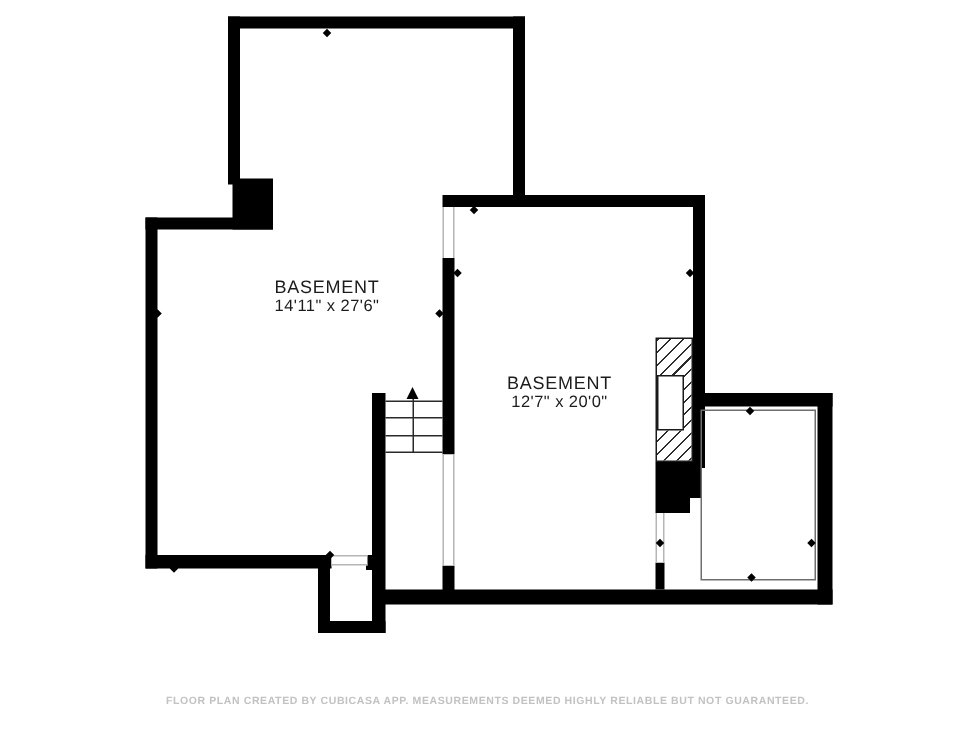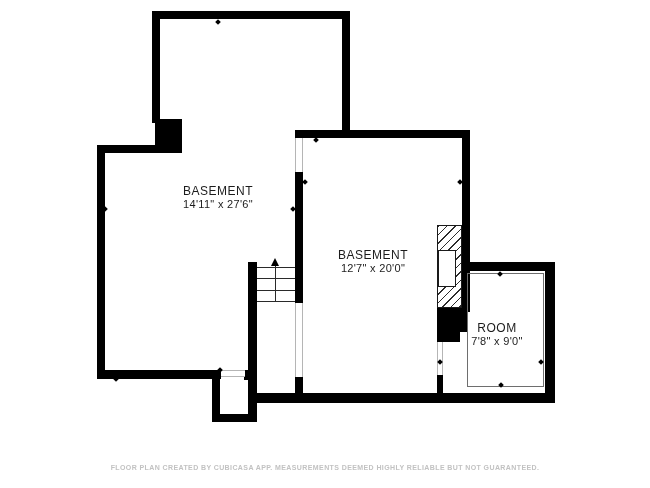--- a/index.html
+++ b/index.html
@@ -89,20 +89,16 @@
   <div class="tick" style="left:218px;top:368px;"></div>
 
   <div class="room-label" style="left:148px;top:185px;width:140px;">
     <div class="room-name">BASEMENT</div>
     <div class="room-dims">14'11" x 27'6"</div>
   </div>
   <div class="room-label" style="left:303px;top:249px;width:140px;">
     <div class="room-name">BASEMENT</div>
     <div class="room-dims">12'7" x 20'0"</div>
   </div>
-  <div class="room-label" style="left:452px;top:322px;width:90px;">
-    <div class="room-name">ROOM</div>
-    <div class="room-dims">7'8" x 9'0"</div>
-  </div>
 
   <div class="footer">FLOOR PLAN CREATED BY CUBICASA APP. MEASUREMENTS DEEMED HIGHLY RELIABLE BUT NOT GUARANTEED.</div>
 
 </div>
 
 </body></html>

